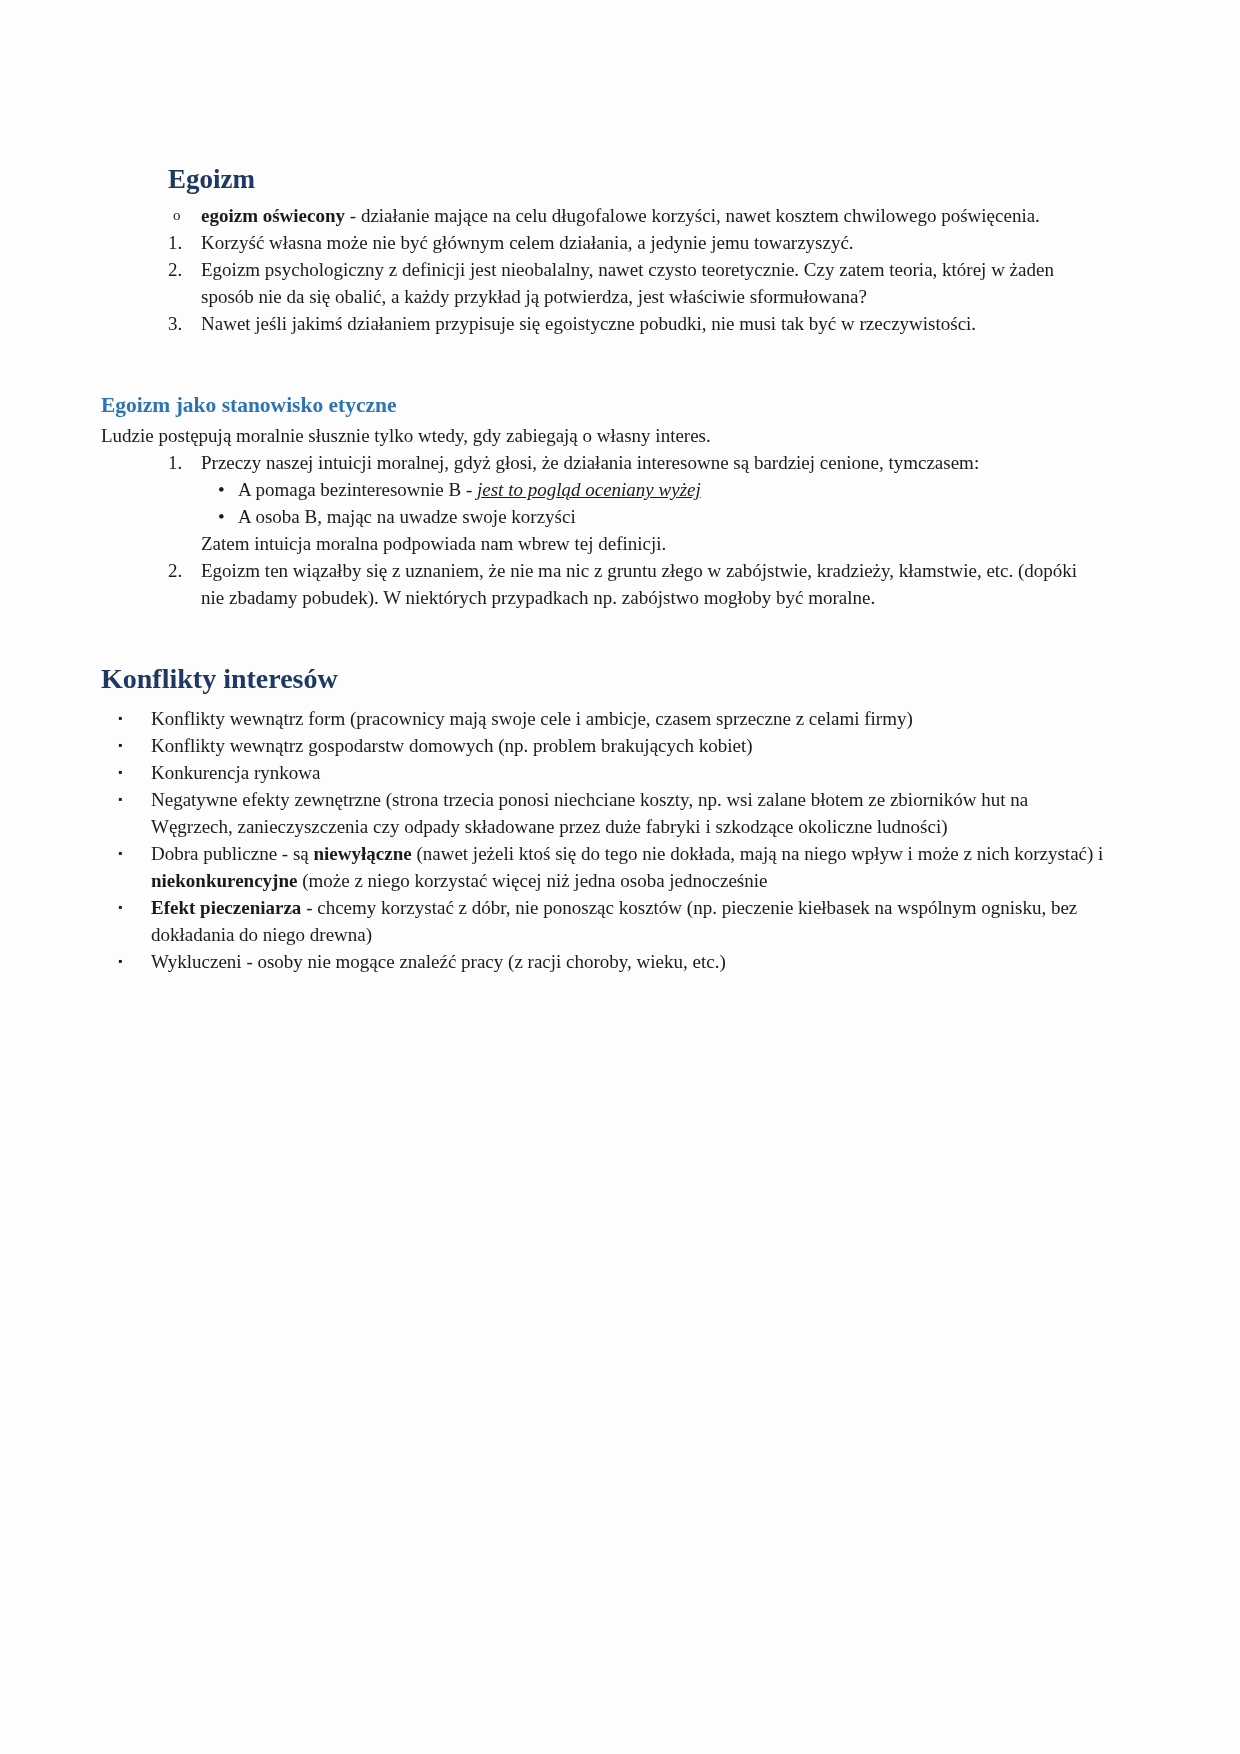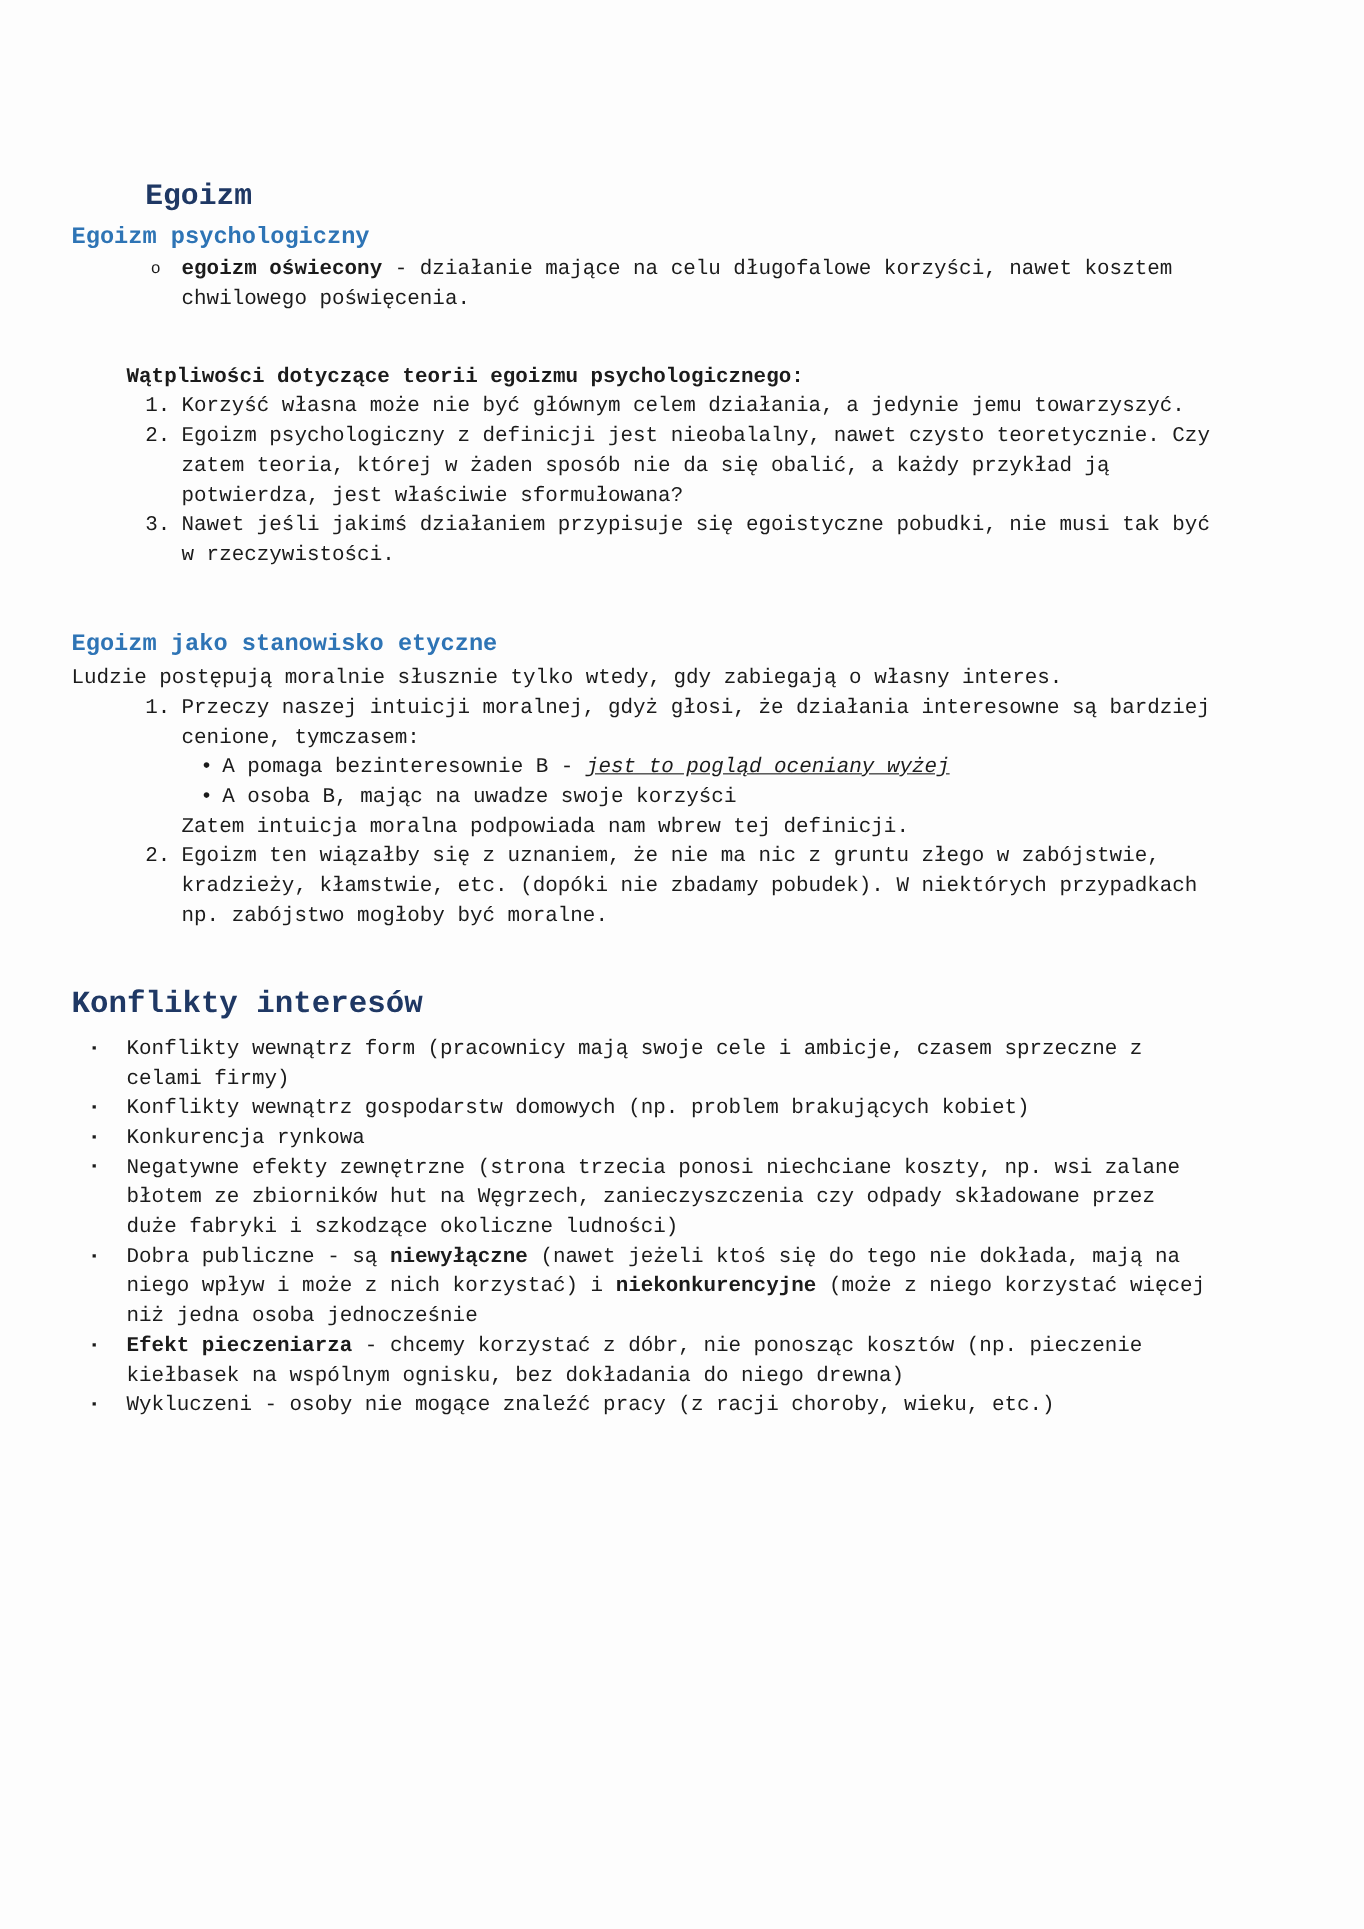--- a/index.html
+++ b/index.html
@@ -10,24 +10,24 @@
   }
   * { box-sizing: border-box; }
   html, body { margin: 0; padding: 0; background: #ffffff; }
   .page {
     position: relative;
     width: 1240px;
     height: 1754px;
     margin: 0 auto;
     background: var(--c-page);
     color: var(--c-body);
-    font-family: Liberation Mono, monospace;
+    font-family: Liberation Serif, serif;
     font-size: 19px;
     line-height: 27px;
-    padding: 162px 135px 0 65px;
+    padding: 162px 135px 0 101px;
     overflow: hidden;
   }
   .doc-title {
     margin: 0 0 6px 67px;
     font-size: 27px;
     line-height: 34px;
     font-weight: bold;
     color: var(--c-navy);
   }
   .sec-heading {
@@ -66,29 +66,27 @@
   .u { text-decoration: underline; }
 </style>
 </head>
 <body>
 
 <div class="page">
 
   <h1 class="doc-title">Egoizm</h1>
 
   <section>
-    <h2 class="sec-heading">Egoizm psychologiczny</h2>
     <div class="sub-olist">
         <div class="row">
           <span class="marker m-circle">o</span>
           <span class="item-body"><span class="b">egoizm oświecony</span><span> - działanie mające na celu długofalowe korzyści, nawet kosztem chwilowego poświęcenia.</span></span>
         </div>
       </div>
 
-    <p class="doubts">Wątpliwości dotyczące teorii egoizmu psychologicznego:</p>
     <div class="num-indent">
         <div class="row">
           <span class="marker m-num">1.</span>
           <span class="item-body"><span>Korzyść własna może nie być głównym celem działania, a jedynie jemu towarzyszyć.</span></span>
         </div>
         <div class="row">
           <span class="marker m-num">2.</span>
           <span class="item-body"><span>Egoizm psychologiczny z definicji jest nieobalalny, nawet czysto teoretycznie. Czy zatem teoria, której w żaden sposób nie da się obalić, a każdy przykład ją potwierdza, jest właściwie sformułowana?</span></span>
         </div>
         <div class="row">

